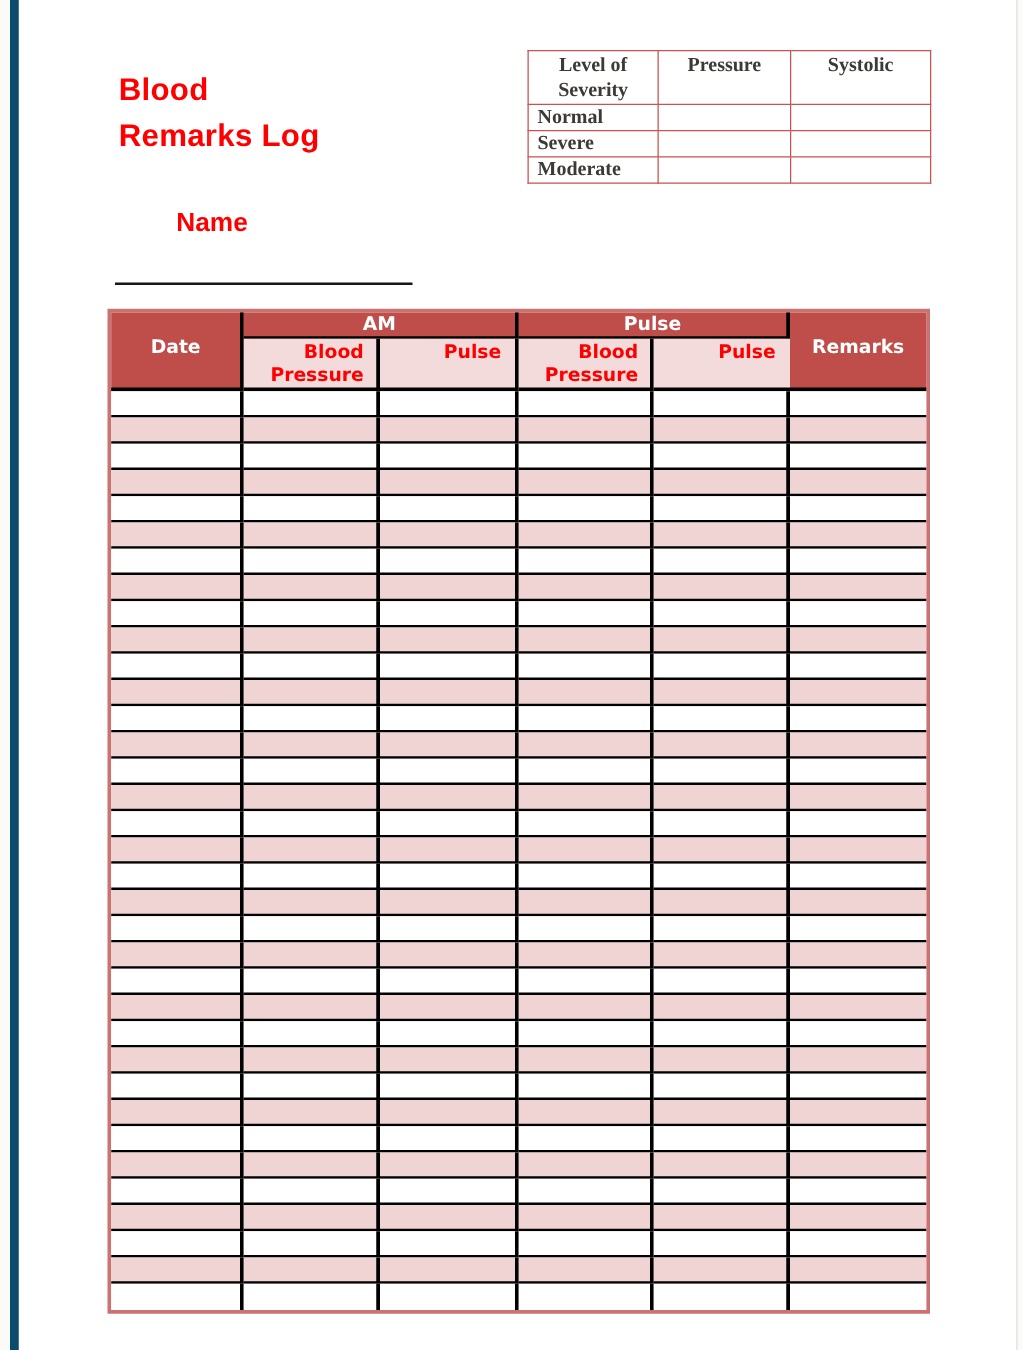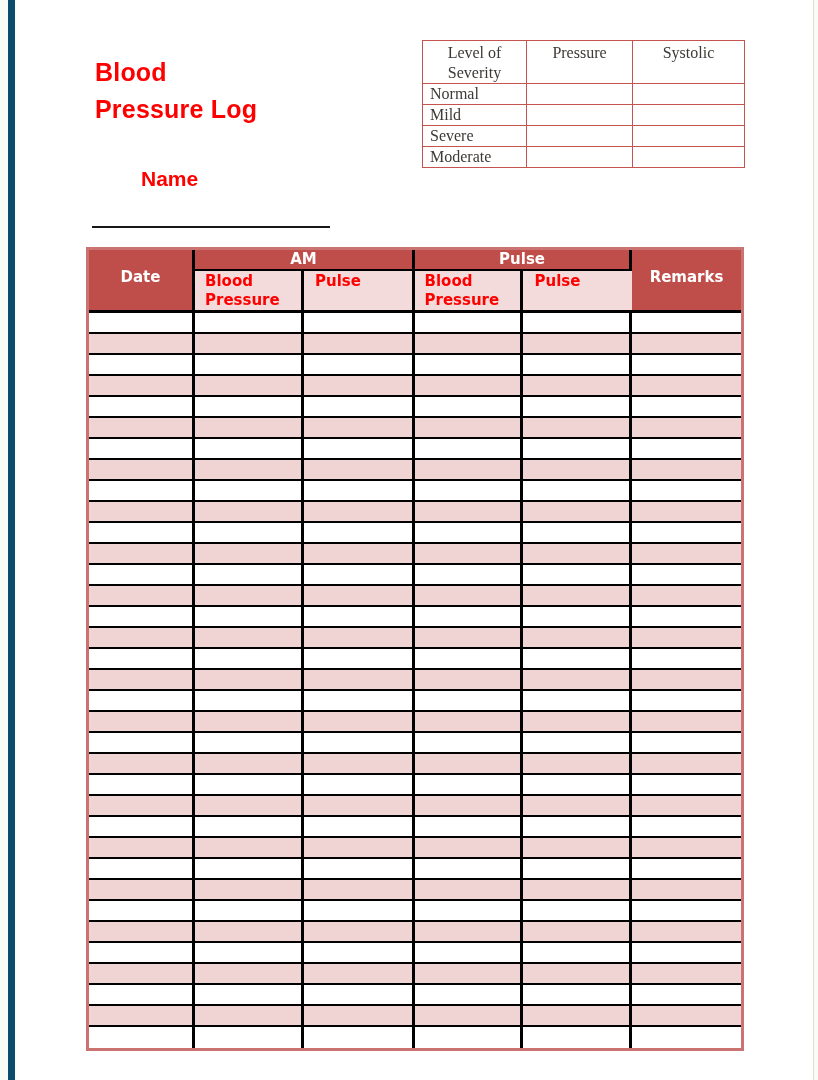--- a/index.html
+++ b/index.html
@@ -36,21 +36,21 @@
 
   
   .severity-wrap { position:absolute; left:407px; top:40px; }
   table.severity {
     border-collapse:collapse; table-layout:fixed; width:322px;
     font-family:"Liberation Serif", serif;
     font-size:16px; color:#3d3936;
   }
   table.severity th, table.severity td {
     border:1px solid var(--severity-border, #C5534F);
-    font-weight:normal;
+    font-weight:bold;
   }
   table.severity thead th {
     height:41px; vertical-align:top; text-align:center;
     padding-top:2px; line-height:20px;
   }
   table.severity thead th .w { display:block; max-width:88px; margin:0 auto; }
   table.severity tbody td { height:21px; padding:0 4px 0 7px; text-align:left; }
 
   
   .log-wrap {
@@ -80,40 +80,40 @@
   table.log .group-row th.span2 {
     border-bottom:3px solid var(--grid-black, #000);
     padding-top:18px;
   }
   table.log .sub-row th {
     background:var(--subheader-bg, #F2DBDA);
     color:var(--title-red, #FF0000);
     font-family:"DejaVu Sans", sans-serif;
     font-size:15px; font-weight:bold;
     height:34px; line-height:19px;
-    vertical-align:top; text-align:left; padding-top:1px;
+    vertical-align:top; text-align:right; padding-top:1px;
     border-bottom:3px solid var(--grid-black, #000);
   }
   table.log .sub-row th .w { display:block; max-width:86px; margin:0 auto; }
 
   table.log tbody td {
     height:21px; background:#ffffff;
     border-bottom:2px solid var(--grid-black, #000);
   }
   table.log tbody tr.alt td { background:var(--row-alt-bg, #F0D4D3); }
   table.log tbody tr:last-child td { border-bottom:none; }
 </style>
 </head>
 <body>
 
 <div class="page">
 
   <div class="doc-title">
     <div>Blood</div>
-    <div>Pressure Log</div>
+    <div>Remarks Log</div>
   </div>
 
   <div class="severity-wrap">
     <table class="severity">
       <colgroup>
           <col style="width:104px">
           <col style="width:106px">
           <col style="width:112px">
         </colgroup>
       <thead>
@@ -121,25 +121,20 @@
           <th>
               <span class="w">Level of Severity</span>
             </th>
           <th>Pressure</th>
           <th>Systolic</th>
         </tr>
       </thead>
       <tbody id="severity-body">
           <tr>
             <td>Normal</td>
-            <td></td>
-            <td></td>
-          </tr>
-          <tr>
-            <td>Mild</td>
             <td></td>
             <td></td>
           </tr>
           <tr>
             <td>Severe</td>
             <td></td>
             <td></td>
           </tr>
           <tr>
             <td>Moderate</td>

